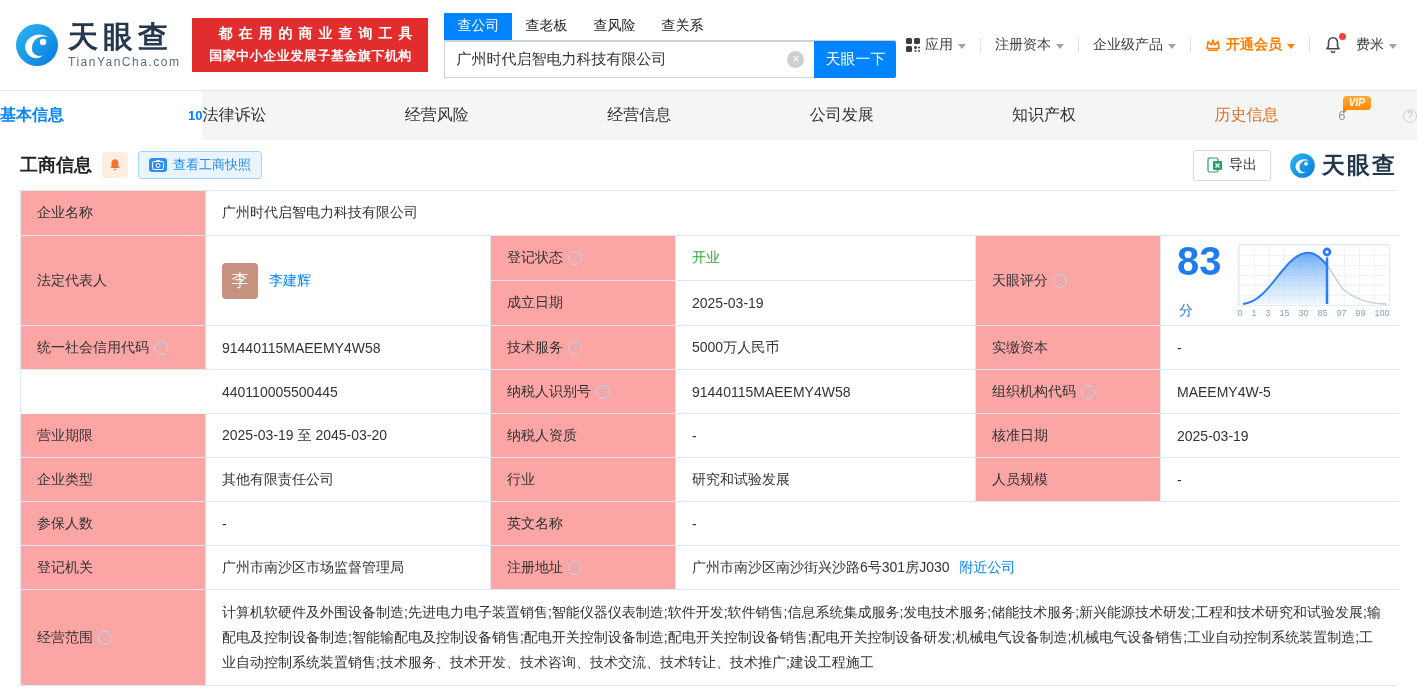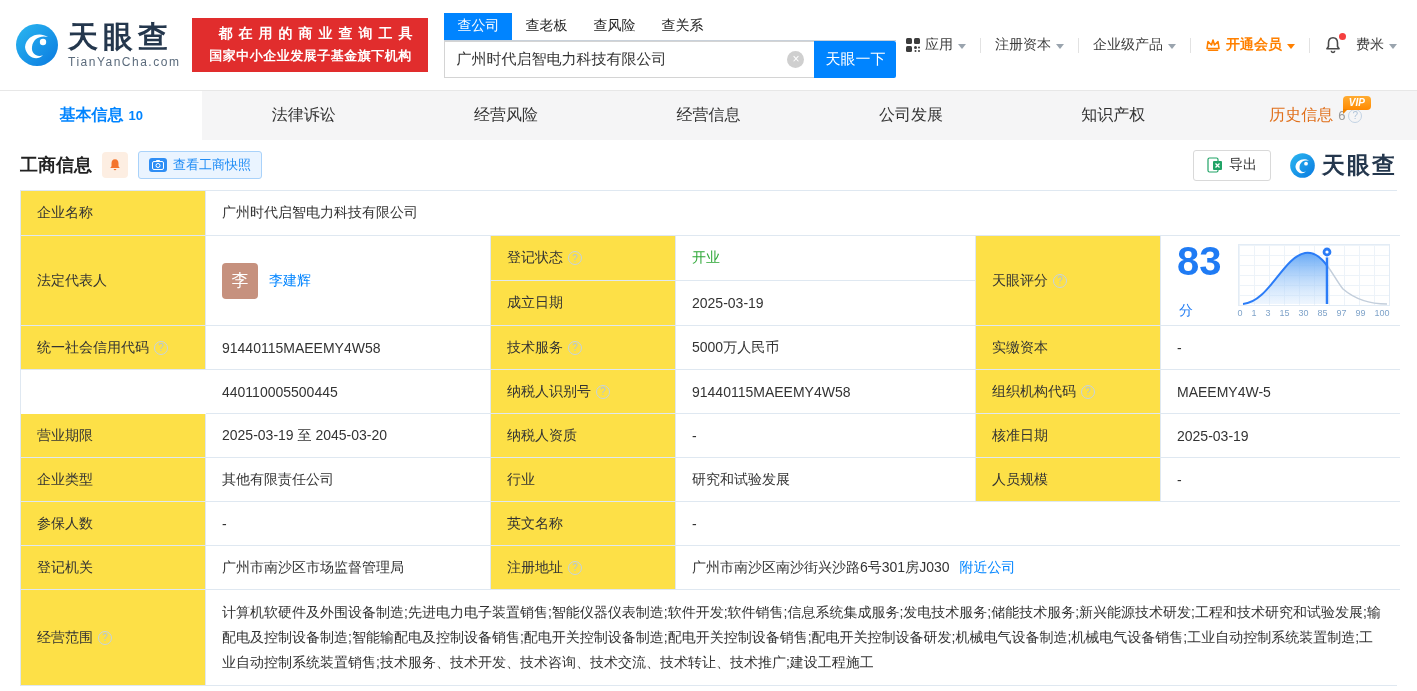--- a/index.html
+++ b/index.html
@@ -35,21 +35,21 @@
   .caret { width:0; height:0; border-left:4px solid transparent; border-right:4px solid transparent;
     border-top:5px solid #9aa4ae; margin-top:2px; }
   .caret.orange { border-top-color:#ff8000; }
   .sep { width:1px; height:15px; background:#e2e2e2; }
   .tm-vip { color:#ff8000; font-weight:bold; }
   .bell-wrap { position:relative; cursor:pointer; display:flex; }
   .red-dot { position:absolute; top:-3px; right:-4px; width:7px; height:7px; border-radius:50%; background:#f53f3f; }
 
   
   .nav-tabs { height:50px; background:#f5f5f6; border-top:1px solid #e7e7e7; display:flex; }
-  .nav-tab { flex:1; display:flex; align-items:center; justify-content:center; font-size:16px; color:#333;
+  .nav-tab { flex:1; display:flex; align-items:center; justify-content:space-between; font-size:16px; color:#333;
     cursor:pointer; position:relative; gap:3px; }
   .nav-tab.active { background:#fff; color:#0084ff; font-weight:bold; }
   .nav-tab .count { font-size:13px; margin-left:2px; }
   .nav-tab.active .count { color:#0084ff; }
   .nav-tab.vip-tab { color:#e0701c; }
   .nav-tab.vip-tab .count { color:#999; font-weight:normal; }
   .vip-badge { position:absolute; top:5px; right:46px; background:linear-gradient(180deg,#ffac33,#ff8a00);
     color:#fff; font-size:10px; font-style:italic; font-weight:bold; padding:1px 6px 2px; border-radius:4px 4px 4px 0; }
   .vip-badge::after { content:""; position:absolute; left:0; bottom:-4px;
     border-left:5px solid #f08300; border-bottom:5px solid transparent; }
@@ -69,21 +69,21 @@
   .brand-mark { display:flex; align-items:center; gap:6px; }
   .brand-mark .t { font-size:23px; font-weight:bold; color:#24374d; letter-spacing:2px; }
 
   
   .info-table { margin:0 20px; border:1px solid #dfe8f1; display:grid;
     grid-template-columns:185px 285px 185px 300px 185px 1fr;
     grid-template-rows:45px 45px 45px 44px 44px 44px 44px 44px 44px auto;
     font-size:14px; }
   .cell { border-right:1px solid #dfe8f1; border-bottom:1px solid #dfe8f1; padding:8px 16px;
     display:flex; align-items:center; background:#fff; min-height:44px; }
-  .cell.lbl { background:#fde047; color:#333; gap:5px;text-align:right; }
+  .cell.lbl { background:#fca5a5; color:#333; gap:5px;text-align:right; }
   .cell.noR { border-right:none; }
   .cell.noB { border-bottom:none; }
   .q { width:14px; height:14px; border-radius:50%; border:1px solid #c3d3e4; color:#b0c4d9; font-size:10px;
     display:inline-flex; align-items:center; justify-content:center; flex:none; cursor:pointer; }
   .q::before { content:"?"; }
   .link { color:#0084ff; cursor:pointer; text-decoration:none; }
   .green { color:#2fa838; }
   .avatar { width:36px; height:36px; border-radius:4px; background:#c6917e; color:#fff; font-size:17px;
     display:flex; align-items:center; justify-content:center; flex:none; }
   .legal-val { gap:11px; }

